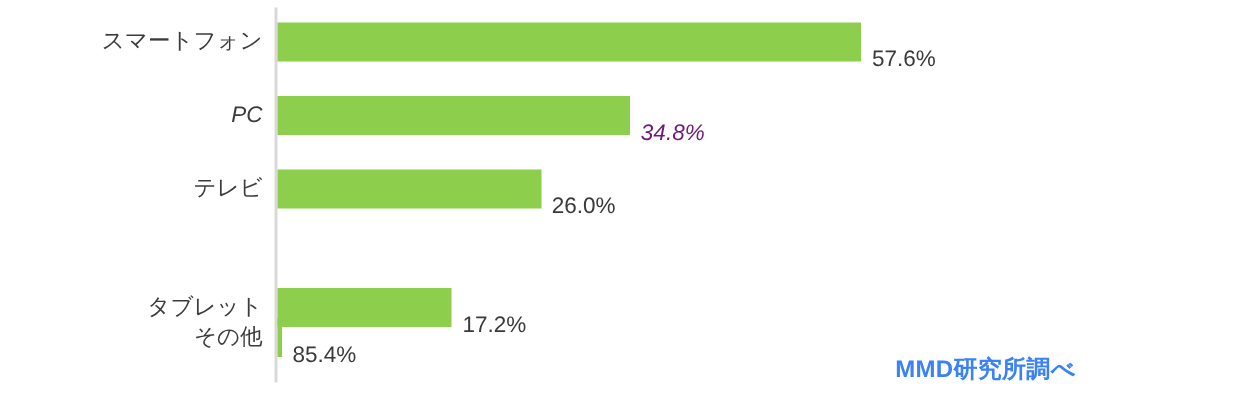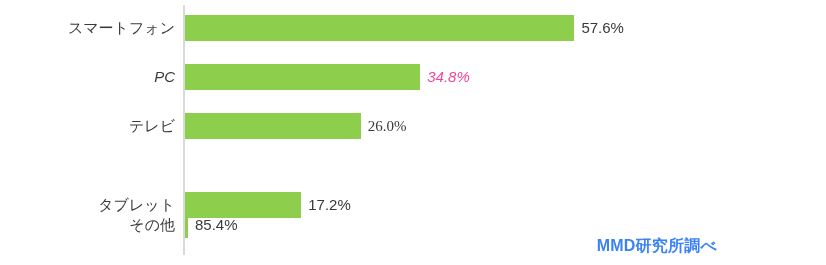--- a/index.html
+++ b/index.html
@@ -50,21 +50,21 @@
   }
   .bar-fill {
     position: absolute;
     left: 0;
     top: 0;
     height: 26px;
     background: #8dce4c;
   }
   .bar-value {
     position: absolute;
-    top: 0;
+    top: 12px;
     height: 26px;
     line-height: 26px;
     white-space: nowrap;
     font-size: 15px;
     color: #3a3a3a;
   }
   .source-note {
     position: absolute;
     right: 14px;
     bottom: 8px;
@@ -87,25 +87,25 @@
     <div class="bar-track">
       <div class="bar-fill" id="bar-0" style="width: 389.376px; background: rgb(141, 206, 76);"></div>
       <div class="bar-value" id="val-0" style="left: 396.376px; color: rgb(58, 58, 58);">57.6%</div>
     </div>
   </div>
 
   <div class="bar-row" id="row-1" style="top:64px;font-style:italic;">
     <div class="cat-label" style="color: rgb(59, 59, 59);">PC</div>
     <div class="bar-track">
       <div class="bar-fill" id="bar-1" style="width: 235.248px; background: rgb(141, 206, 76);"></div>
-      <div class="bar-value" id="val-1" style="left: 242.248px; color: #ec4899;">34.8%</div>
+      <div class="bar-value" id="val-1" style="left: 242.248px; color: #701a75;">34.8%</div>
     </div>
   </div>
 
-  <div class="bar-row" id="row-2" style="top:113px;font-family:Liberation Serif, serif;">
+  <div class="bar-row" id="row-2" style="top:113px;">
     <div class="cat-label" style="color: rgb(59, 59, 59);">テレビ</div>
     <div class="bar-track">
       <div class="bar-fill" id="bar-2" style="width: 175.76px; background: rgb(141, 206, 76);"></div>
       <div class="bar-value" id="val-2" style="left: 182.76px; color: rgb(58, 58, 58);">26.0%</div>
     </div>
   </div>
 
   <div class="bar-row" id="row-3" style="top:163px;margin-top:29px;">
     <div class="cat-label" style="color: rgb(59, 59, 59);">タブレット</div>
     <div class="bar-track">

